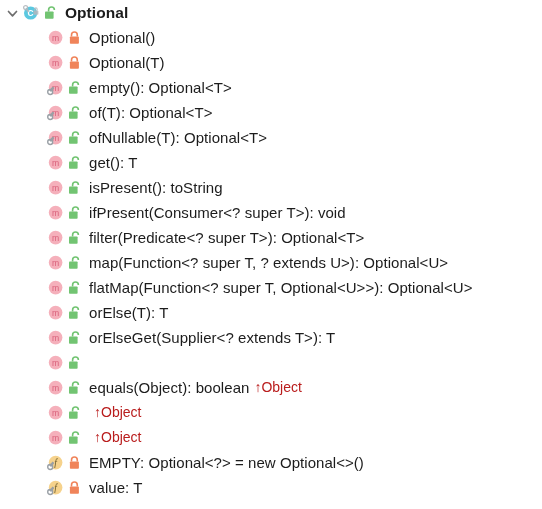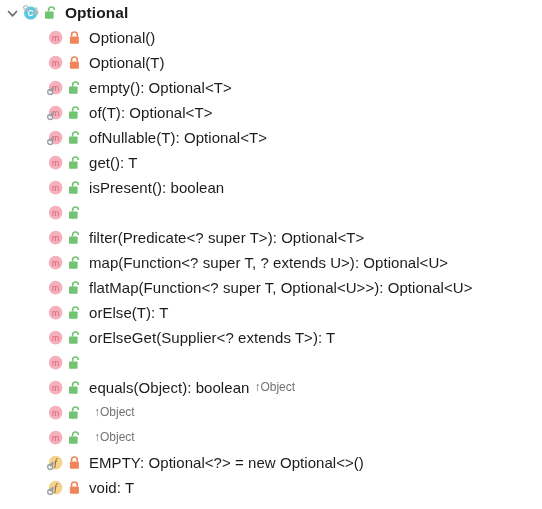--- a/index.html
+++ b/index.html
@@ -66,22 +66,22 @@
     line-height: 19px;
     color: #1c1c1c;
     letter-spacing: 0.05px;
   }
   .label.cls {
     font-size: 15.5px;
     font-weight: bold;
   }
 
   .override {
-    font-size: 12px;
-    color: #737373;
+    font-size: 14px;
+    color: #b91c1c;
     margin-left: 5px;
     line-height: 19px;
   }
 </style>
 </head>
 <body>
 
 <div id="tree">
     <div class="row depth0">
       <span class="chevron">
@@ -222,35 +222,36 @@
           <circle cx="9.6" cy="9.6" r="6.8" fill="#f5b0bb"></circle>
           <text x="9.6" y="12.7" font-family="Liberation Sans, sans-serif" font-size="8.6" fill="#d9607a" text-anchor="middle">m</text>
         </svg>
       </span>
       <span class="lock-wrap">
         <svg width="13" height="14" viewBox="0 0 13 14">
           <path d="M4.6 5.6 V3.9 a2.9 2.9 0 0 1 5.8 0" fill="none" stroke="#72c472" stroke-width="1.6"></path>
           <rect x="1.0" y="5.4" width="8.6" height="7.3" rx="0.8" fill="#72c472"></rect>
         </svg>
       </span>
-      <span class="label">isPresent(): boolean</span>
-    </div>
-    <div class="row depth1">
-      <span class="icon-wrap">
-        <svg width="19" height="19" viewBox="0 0 19 19">
-          <circle cx="9.6" cy="9.6" r="6.8" fill="#f5b0bb"></circle>
-          <text x="9.6" y="12.7" font-family="Liberation Sans, sans-serif" font-size="8.6" fill="#d9607a" text-anchor="middle">m</text>
-        </svg>
-      </span>
-      <span class="lock-wrap">
-        <svg width="13" height="14" viewBox="0 0 13 14">
-          <path d="M4.6 5.6 V3.9 a2.9 2.9 0 0 1 5.8 0" fill="none" stroke="#72c472" stroke-width="1.6"></path>
-          <rect x="1.0" y="5.4" width="8.6" height="7.3" rx="0.8" fill="#72c472"></rect>
-        </svg>
-      </span>
+      <span class="label">isPresent(): toString</span>
+    </div>
+    <div class="row depth1">
+      <span class="icon-wrap">
+        <svg width="19" height="19" viewBox="0 0 19 19">
+          <circle cx="9.6" cy="9.6" r="6.8" fill="#f5b0bb"></circle>
+          <text x="9.6" y="12.7" font-family="Liberation Sans, sans-serif" font-size="8.6" fill="#d9607a" text-anchor="middle">m</text>
+        </svg>
+      </span>
+      <span class="lock-wrap">
+        <svg width="13" height="14" viewBox="0 0 13 14">
+          <path d="M4.6 5.6 V3.9 a2.9 2.9 0 0 1 5.8 0" fill="none" stroke="#72c472" stroke-width="1.6"></path>
+          <rect x="1.0" y="5.4" width="8.6" height="7.3" rx="0.8" fill="#72c472"></rect>
+        </svg>
+      </span>
+      <span class="label">ifPresent(Consumer&lt;? super T&gt;): void</span>
     </div>
     <div class="row depth1">
       <span class="icon-wrap">
         <svg width="19" height="19" viewBox="0 0 19 19">
           <circle cx="9.6" cy="9.6" r="6.8" fill="#f5b0bb"></circle>
           <text x="9.6" y="12.7" font-family="Liberation Sans, sans-serif" font-size="8.6" fill="#d9607a" text-anchor="middle">m</text>
         </svg>
       </span>
       <span class="lock-wrap">
         <svg width="13" height="14" viewBox="0 0 13 14">
@@ -411,15 +412,15 @@
             <rect x="4.6" y="8.6" width="2.5" height="5.2" transform="rotate(40 5.8 11.2)" fill="#9aa0a6"></rect>
           </g>
         </svg>
       </span>
       <span class="lock-wrap">
         <svg width="13" height="14" viewBox="0 0 13 14">
           <path d="M3.5 5.6 V3.9 a2.9 2.9 0 0 1 5.8 0 V5.6" fill="none" stroke="#f0845a" stroke-width="1.6"></path>
           <rect x="1.9" y="5.4" width="9.0" height="7.3" rx="0.8" fill="#f0845a"></rect>
         </svg>
       </span>
-      <span class="label">void: T</span>
+      <span class="label">value: T</span>
     </div>
   </div>
 
 </body></html>

